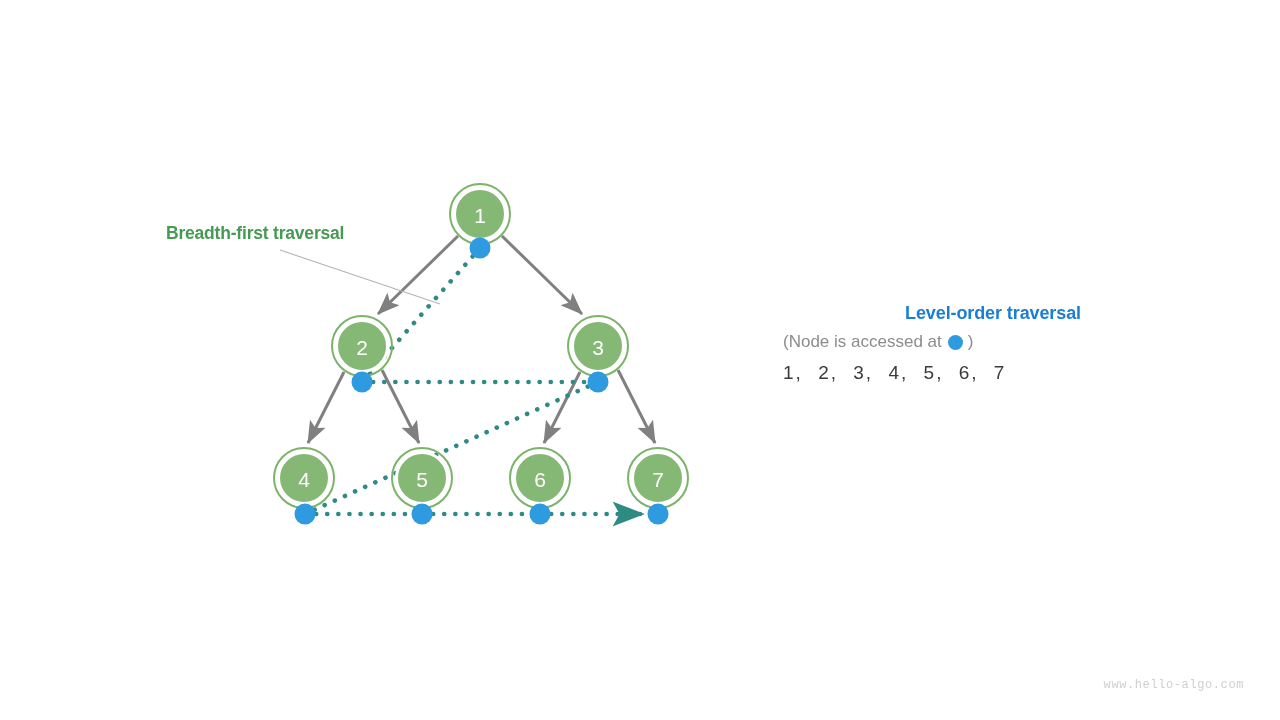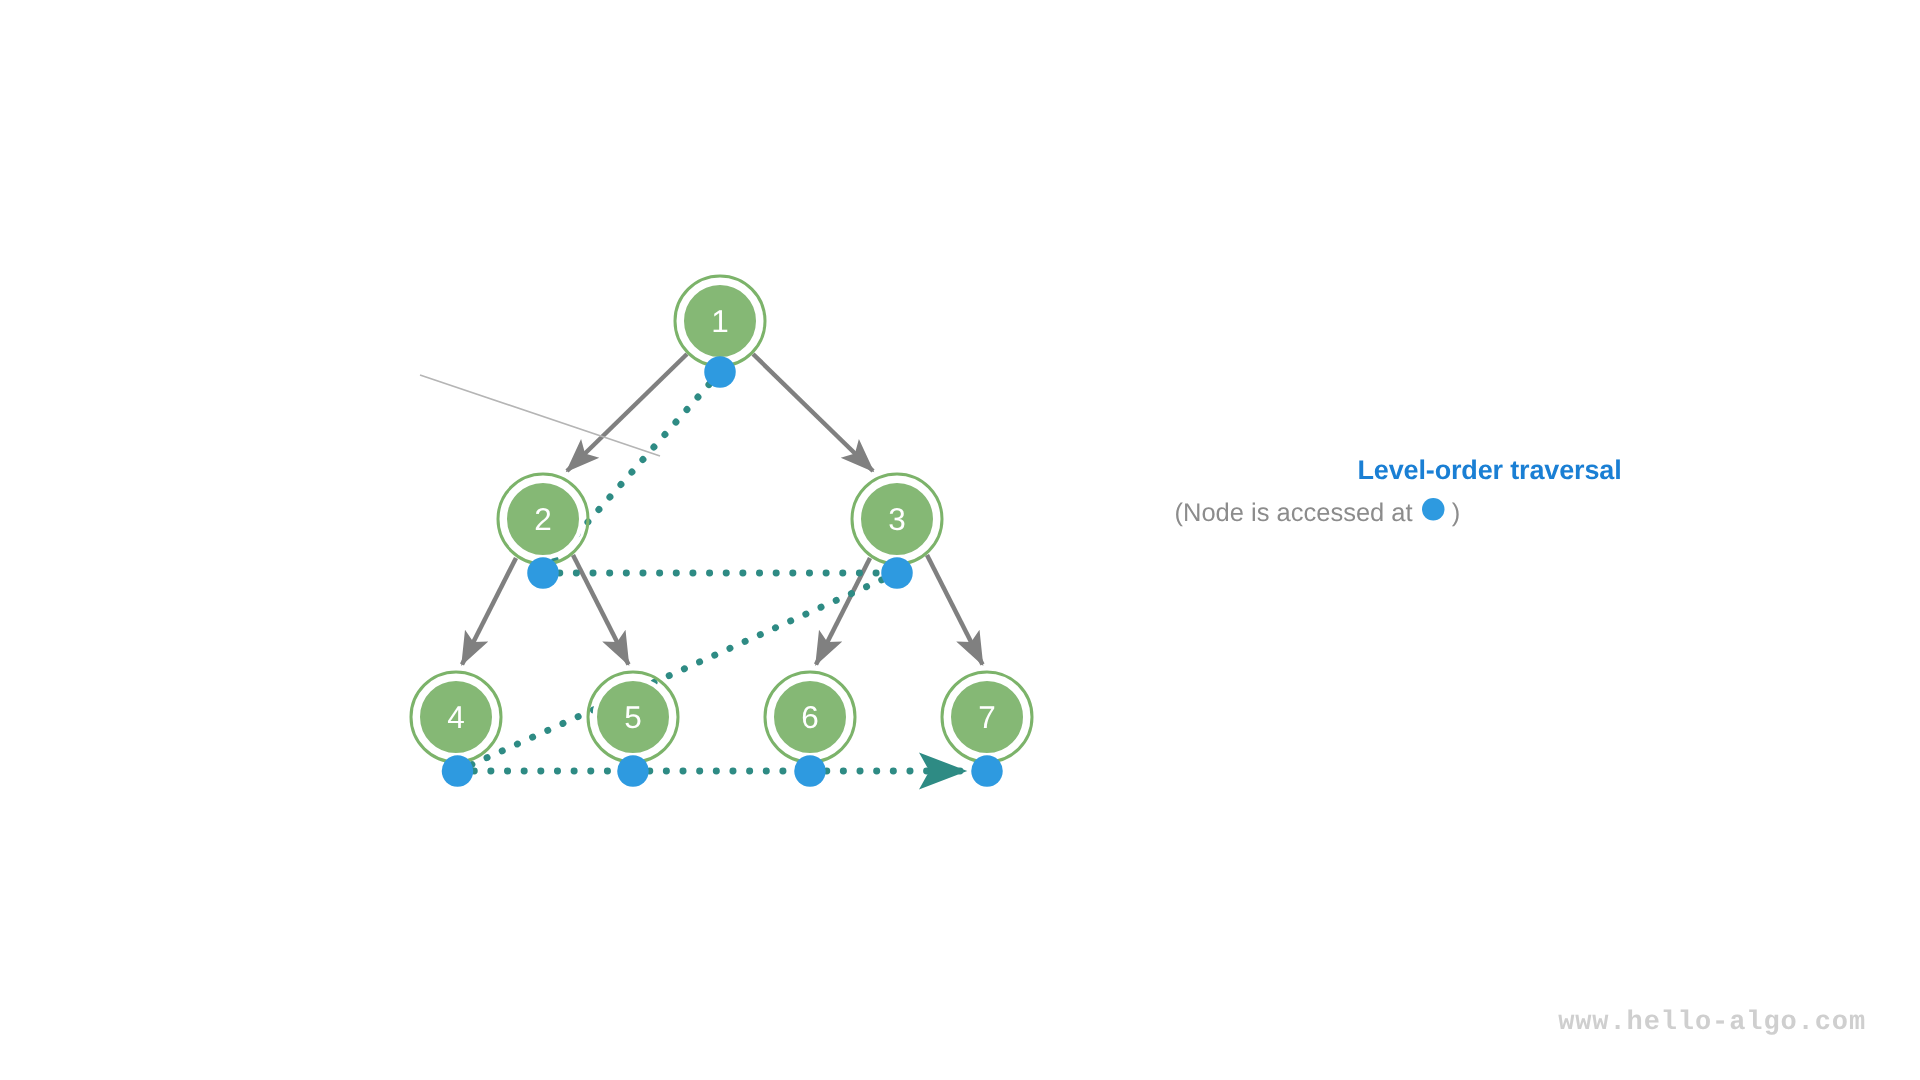--- a/index.html
+++ b/index.html
@@ -62,21 +62,21 @@
     margin: 0 0 8px 0;
     white-space: nowrap;
     text-align: center;
   }
   .legend-sub {
     font-family: "Liberation Sans", sans-serif;
     font-size: 17px;
     color: #8c8c8c;
     margin: 0 0 10px 0;
     display: flex;
-    align-items: flex-start;
+    align-items: center;
     white-space: nowrap;
   }
   .legend-dot {
     display: inline-block;
     width: 15px;
     height: 15px;
     border-radius: 50%;
     background: #2e9ae0;
     margin: 0 5px 0 6px;
     vertical-align: middle;
@@ -89,25 +89,24 @@
     margin: 0;
   }
   .legend-seq span.num { margin-right: 2px; }
   .legend-seq span.sep { margin-right: 12px; }
 
   .watermark {
     position: absolute;
     right: 36px;
     bottom: 28px;
     font-family: "Liberation Mono", monospace;
-    font-size: 18px;
+    font-size: 12px;
     color: #cfcfcf;
     letter-spacing: 0.6px;
     white-space: nowrap;
-    font-weight: bold;
   }
 </style>
 </head>
 <body>
 
 <div id="stage">
 
   <svg id="tree-svg" viewBox="0 0 1280 720">
     <defs>
       <marker id="arrow-gray" markerWidth="9" markerHeight="9" refX="7.2" refY="3.2" orient="auto" markerUnits="strokeWidth">
@@ -187,27 +186,37 @@
       <circle cx="480" cy="248" r="10.5" fill="#2e9ae0"></circle>
       <circle cx="362" cy="382" r="10.5" fill="#2e9ae0"></circle>
       <circle cx="598" cy="382" r="10.5" fill="#2e9ae0"></circle>
       <circle cx="305" cy="514" r="10.5" fill="#2e9ae0"></circle>
       <circle cx="422" cy="514" r="10.5" fill="#2e9ae0"></circle>
       <circle cx="540" cy="514" r="10.5" fill="#2e9ae0"></circle>
       <circle cx="658" cy="514" r="10.5" fill="#2e9ae0"></circle>
     </g>
   </svg>
 
+  <div class="bfs-label" style="left:166px; top:223px;">Breadth-first traversal</div>
 
   <div class="legend">
     <div class="legend-title">Level-order traversal</div>
 
     <div class="legend-sub">
       <span>(Node is accessed at</span>
       <span class="legend-dot"></span>
       <span>)</span>
     </div>
 
+    <div class="legend-seq">
+      <span class="num">1</span><span class="sep">,</span>
+      <span class="num">2</span><span class="sep">,</span>
+      <span class="num">3</span><span class="sep">,</span>
+      <span class="num">4</span><span class="sep">,</span>
+      <span class="num">5</span><span class="sep">,</span>
+      <span class="num">6</span><span class="sep">,</span>
+      <span class="num">7</span>
+    </div>
   </div>
 
   <div class="watermark">www.hello-algo.com</div>
 
 </div>
 
 </body></html>

